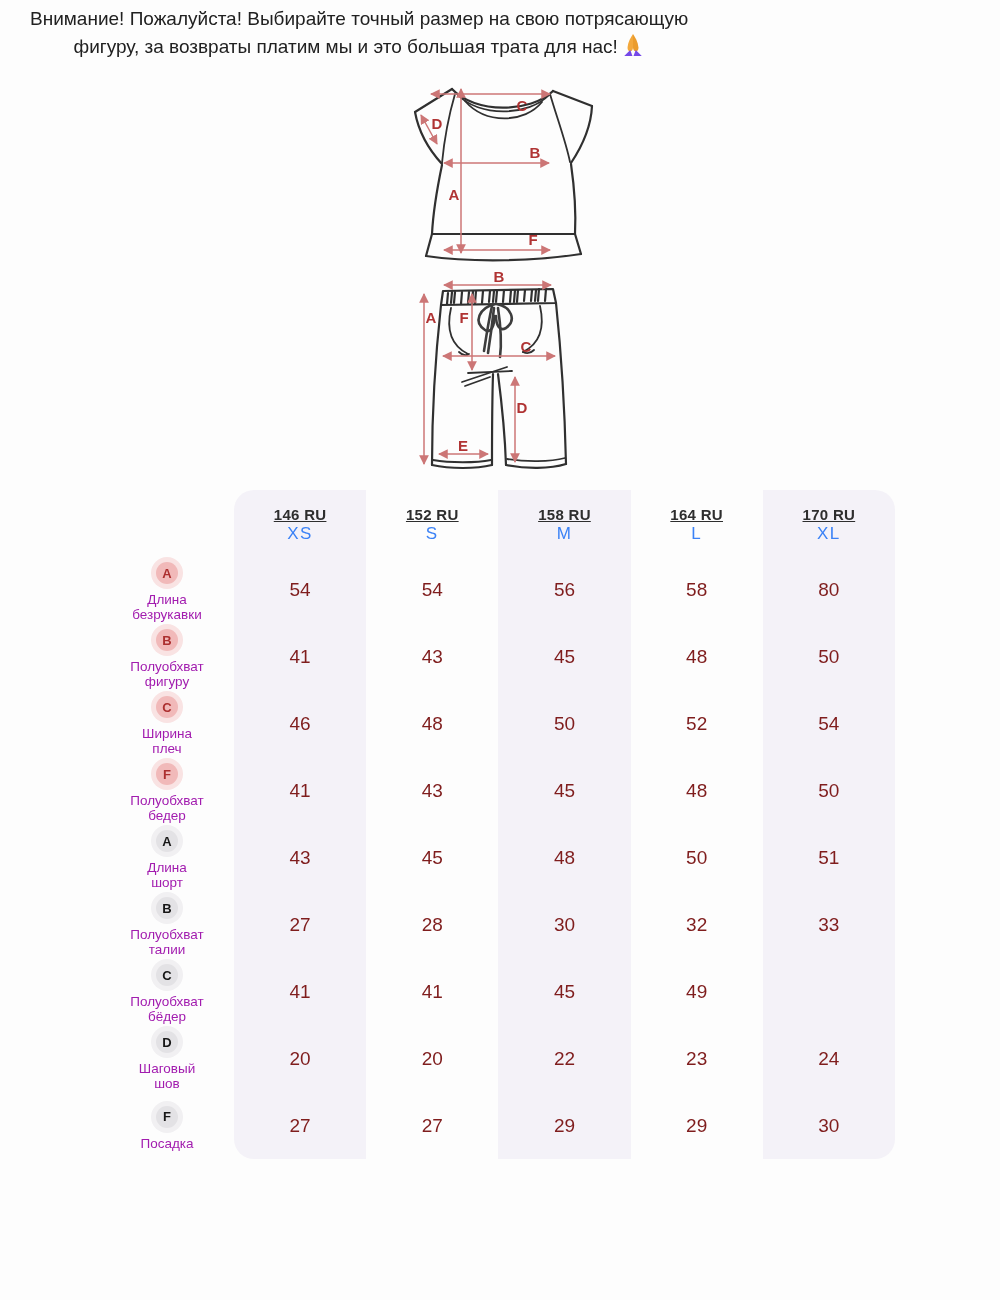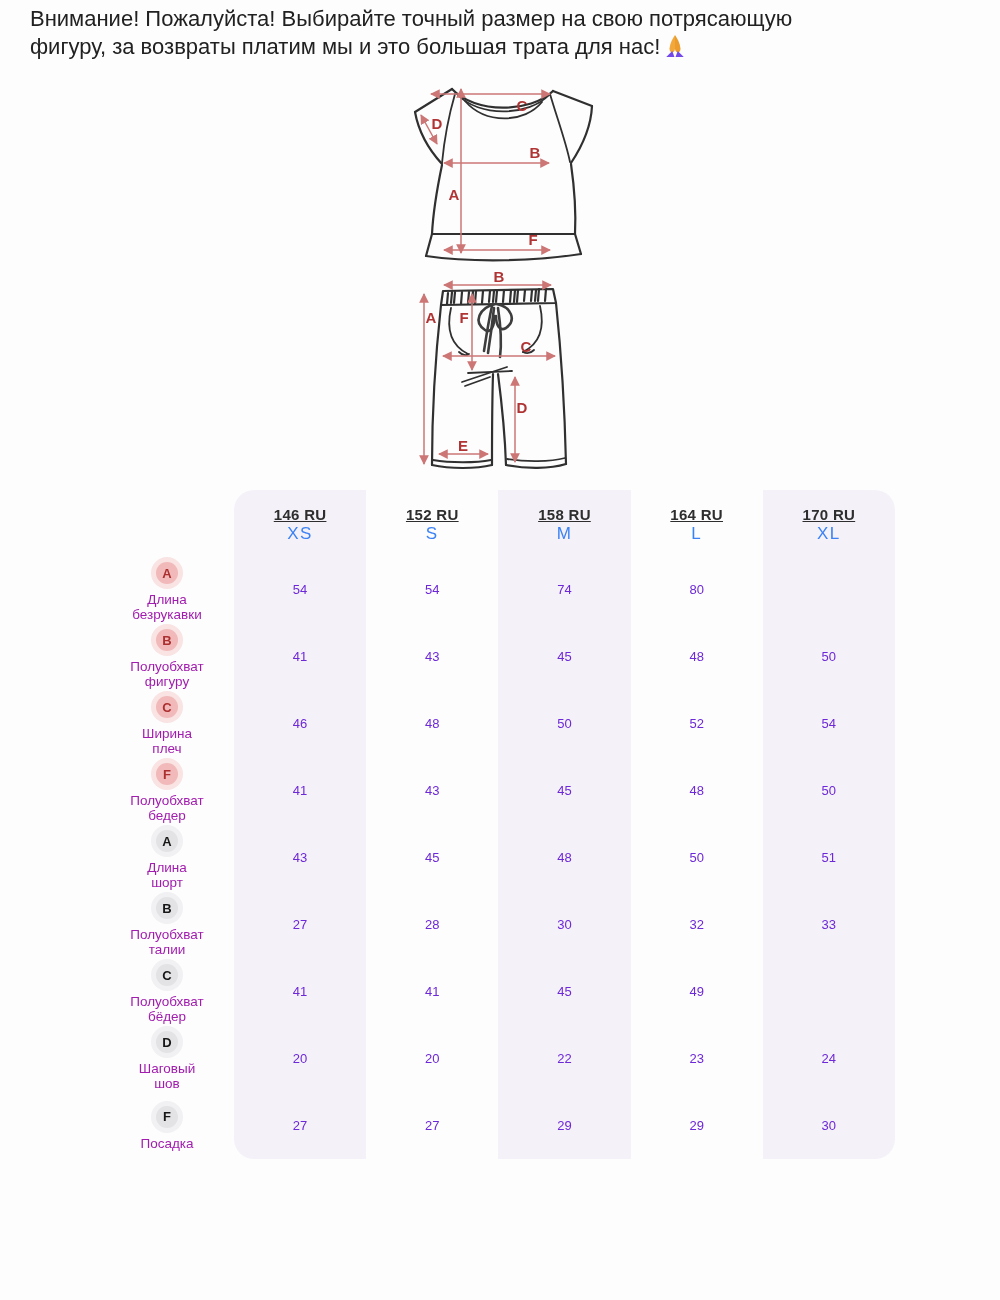--- a/index.html
+++ b/index.html
@@ -1,19 +1,19 @@
 <!DOCTYPE html>
 <html><head>
 <meta charset="utf-8">
 <style>
   html,body{margin:0;padding:0;}
   .page{position:relative;width:1000px;height:1300px;background:#fdfdfd;overflow:hidden;
         font-family:"Liberation Sans",sans-serif;}
   
-  .title{position:absolute;left:30px;top:5px;font-size:22px;line-height:28px;color:#212121;}
+  .title{position:absolute;left:30px;top:5px;font-size:19px;line-height:28px;color:#212121;text-align:center;}
   .tline{display:block;}
   .emoji-svg{width:24px;height:24px;vertical-align:-4px;margin-left:3px;}
   
   .diagram{position:absolute;}
   .tshirt{left:385px;top:84px;width:240px;height:182px;}
   .shorts-d{left:398px;top:270px;width:224px;height:204px;}
   .garment path{fill:none;stroke:#303030;stroke-width:2.2;stroke-linecap:round;stroke-linejoin:round;}
   .garment .thin{stroke-width:1.8;}
   .hatch{fill:none;stroke:#3a3a3a;stroke-width:2;}
   .hatch2{fill:none;stroke:#2c2c2c;stroke-width:3.4;}
@@ -35,21 +35,21 @@
   .trow{display:grid;grid-template-columns:134px repeat(5,132.2px);height:67px;}
   .lcell{display:flex;flex-direction:column;align-items:center;justify-content:center;text-align:center;}
   .badge-outer{width:32px;height:32px;border-radius:50%;display:flex;align-items:center;justify-content:center;margin-bottom:3px;}
   .badge-inner{width:22px;height:22px;border-radius:50%;display:flex;align-items:center;justify-content:center;
                font-size:13px;font-weight:700;}
   .trow.top .badge-outer{background:#f9e3e3;}
   .trow.top .badge-inner{background:#f1b9b9;color:#ac2f2f;}
   .trow.shorts .badge-outer{background:#f1f0f2;}
   .trow.shorts .badge-inner{background:#e3e2e5;color:#171717;}
   .llabel{font-size:13.5px;color:#a21caf;line-height:15px;}
-  .vcell{display:flex;align-items:center;justify-content:center;font-size:13px;color:#6d28d9;}
+  .vcell{display:flex;align-items:center;justify-content:center;font-size:19px;color:#7f1d1d;}
 </style>
 </head>
 <body>
 
 <div class="page">
 
   <div class="title">
     <span class="tline">Внимание! Пожалуйста! Выбирайте точный размер на свою потрясающую</span>
     <span class="tline"><span>фигуру, за возвраты платим мы и это большая трата для нас!</span><svg class="emoji-svg" viewBox="0 0 20 22">
           <path d="M10 1 C 8 4, 5.5 8, 5 13 C 4.8 16, 6.5 17.5, 8.5 16.5 C 9.5 16, 10 14.5, 10 13 Z" fill="#f3a83c"></path>
@@ -180,21 +180,22 @@
         <div class="trow top">
           <div class="lcell">
             <div class="badge-outer">
               <div class="badge-inner">A</div>
             </div>
             <div class="llabel">Длина</div>
             <div class="llabel">безрукавки</div>
           </div>
           <div class="vcell">54</div>
           <div class="vcell">54</div>
-          <div class="vcell">74</div>
+          <div class="vcell">56</div>
+          <div class="vcell">58</div>
           <div class="vcell">80</div>
         </div>
         <div class="trow top">
           <div class="lcell">
             <div class="badge-outer">
               <div class="badge-inner">B</div>
             </div>
             <div class="llabel">Полуобхват</div>
             <div class="llabel">фигуру</div>
           </div>

